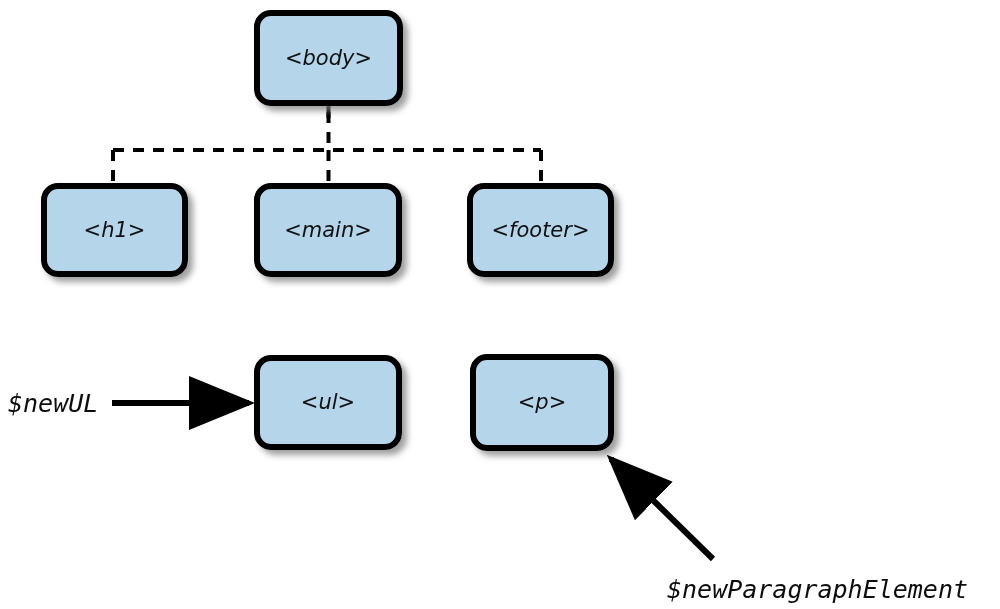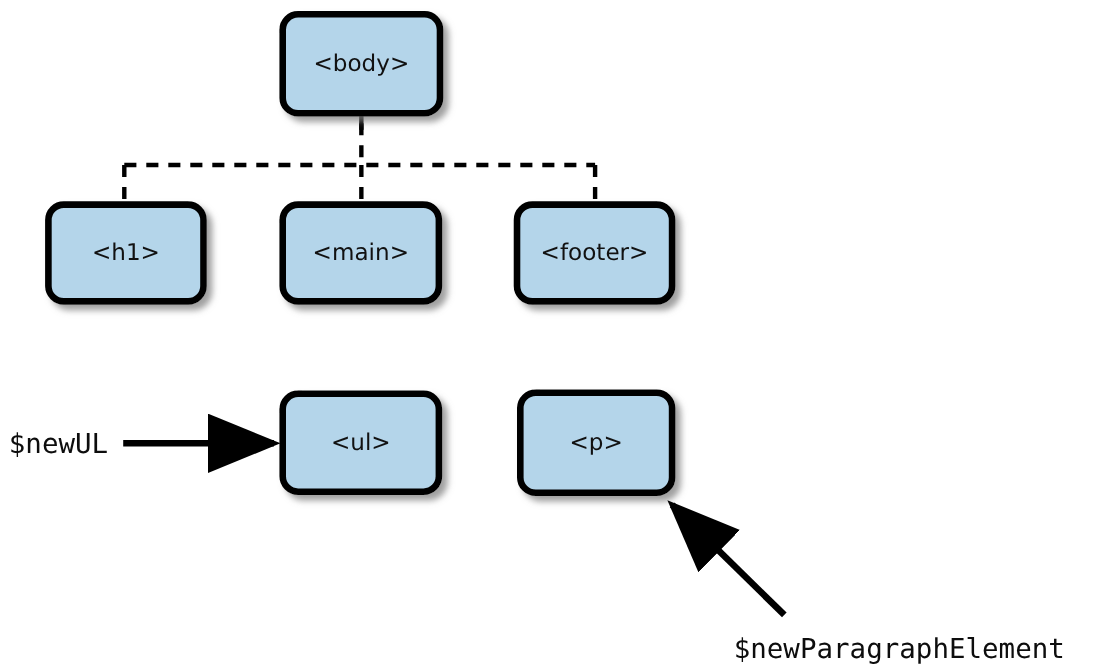--- a/index.html
+++ b/index.html
@@ -8,20 +8,21 @@
     padding: 0;
     background: #ffffff;
   }
   #canvas {
     position: relative;
     width: 1000px;
     height: 609px;
     background: #ffffff;
     overflow: hidden;
     font-family: "DejaVu Sans", sans-serif;
+    font-style: italic;
   }
   #diagram-svg {
     position: absolute;
     left: 0;
     top: 0;
     width: 1000px;
     height: 609px;
   }
   .node-label {
     font-family: "DejaVu Sans", sans-serif;

